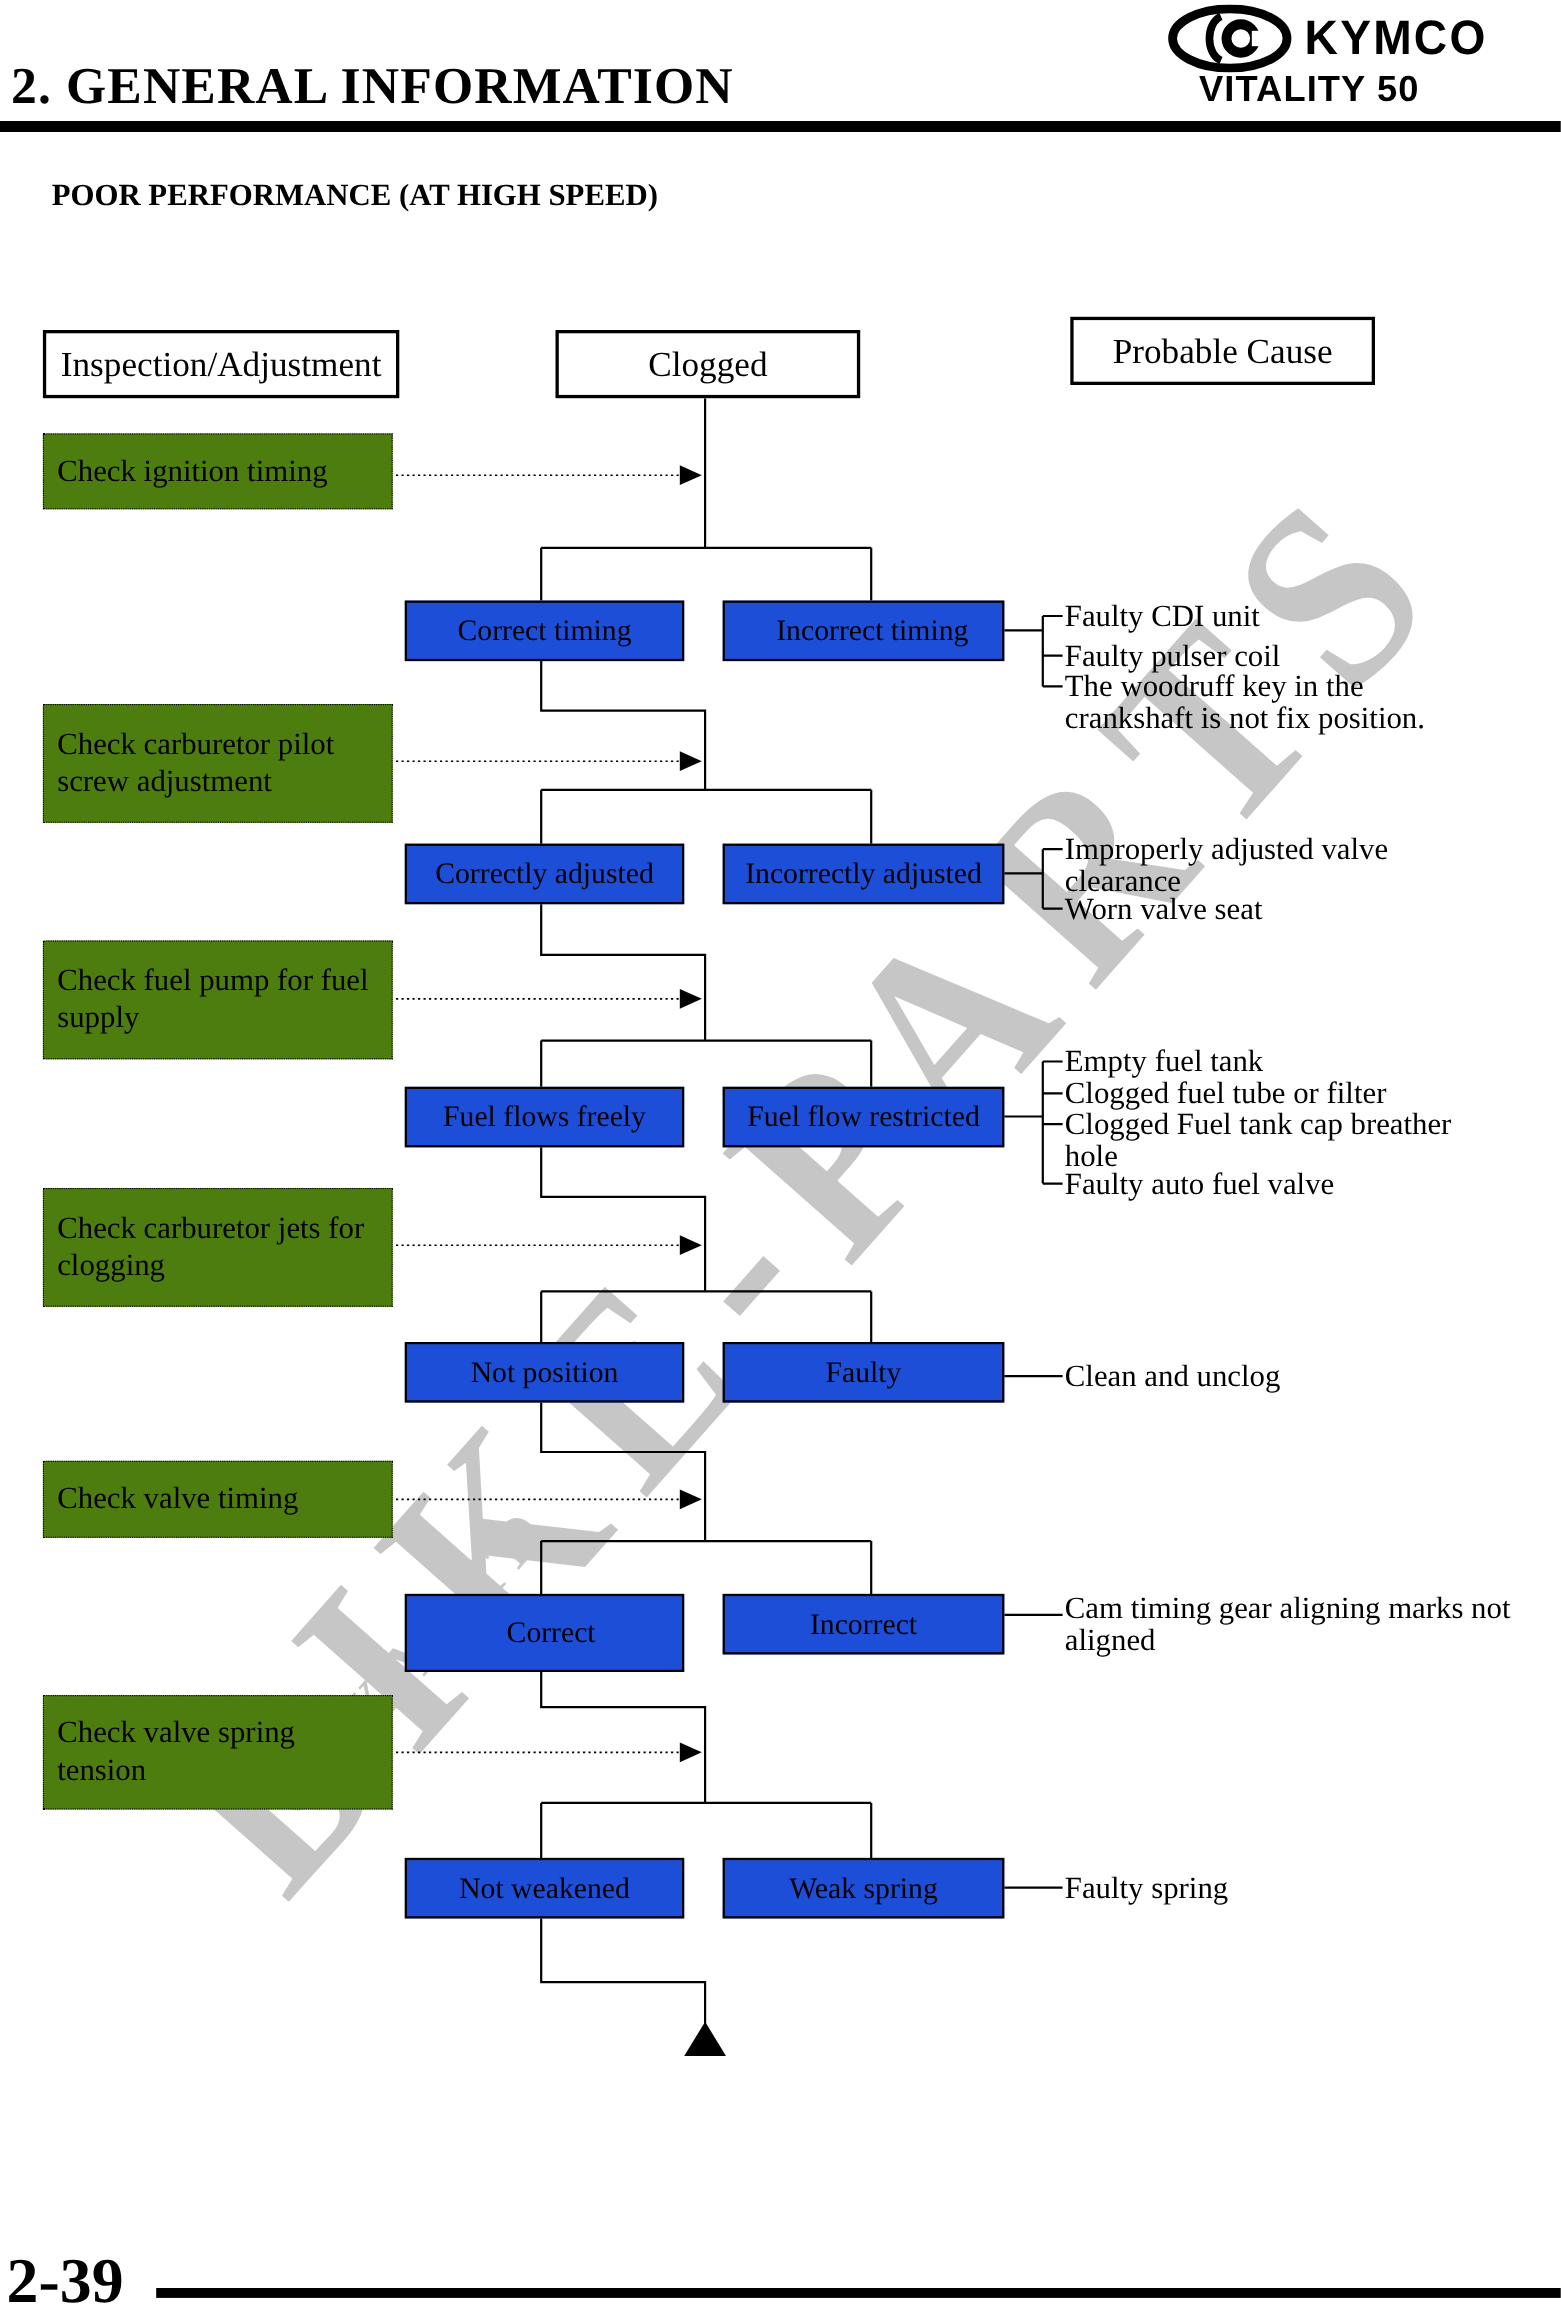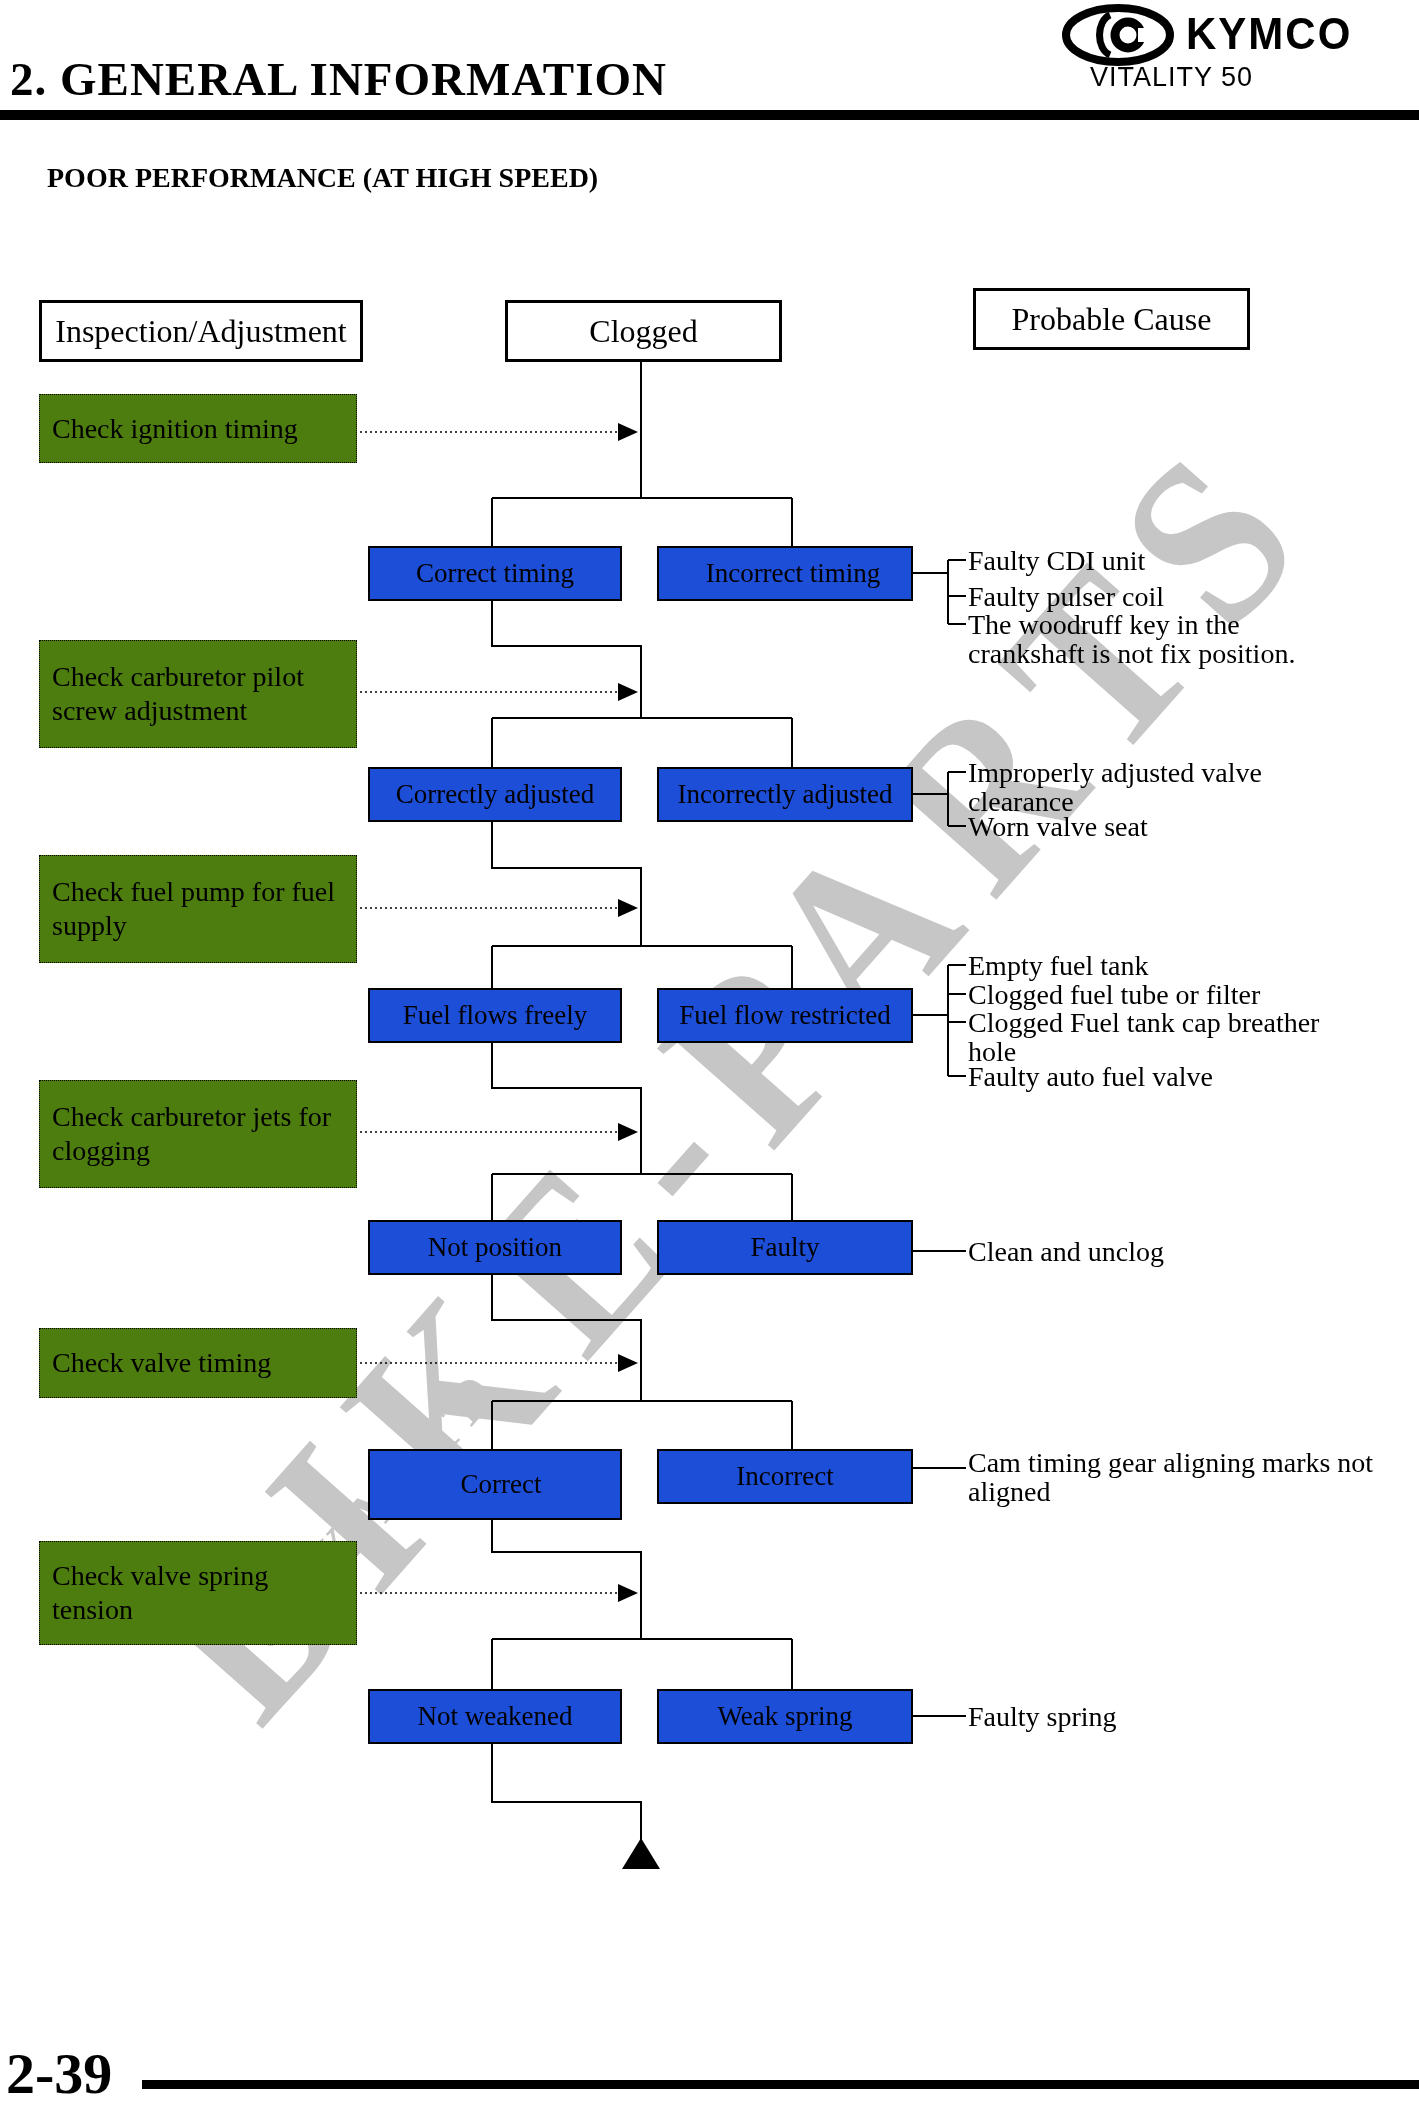--- a/index.html
+++ b/index.html
@@ -20,21 +20,21 @@
     font-family:"Liberation Serif","DejaVu Serif",serif;
   }
   .top-rule{background:#000;}
   .section-title{font-size:28px;font-weight:bold;}
   .brand-word{
     font-family:"Liberation Sans","DejaVu Sans",sans-serif;
     font-weight:900;font-size:42px;letter-spacing:2px;transform:scaleY(1.05);
   }
   .model-word{
     font-family:"Liberation Sans","DejaVu Sans",sans-serif;
-    font-weight:400;font-size:27px;letter-spacing:1px;
+    font-weight:700;font-size:33px;letter-spacing:1px;
   }
   .hdr-box{
     border:3px solid #000;display:flex;align-items:center;justify-content:center;
     font-size:32px;background:#fff;box-sizing:border-box;
   }
   .sym-box{
     border:2px solid #000;display:flex;align-items:center;justify-content:center;
     font-size:27px;background:#1d4ed8;box-sizing:border-box;text-align:center;
   }
   .dash-box{

